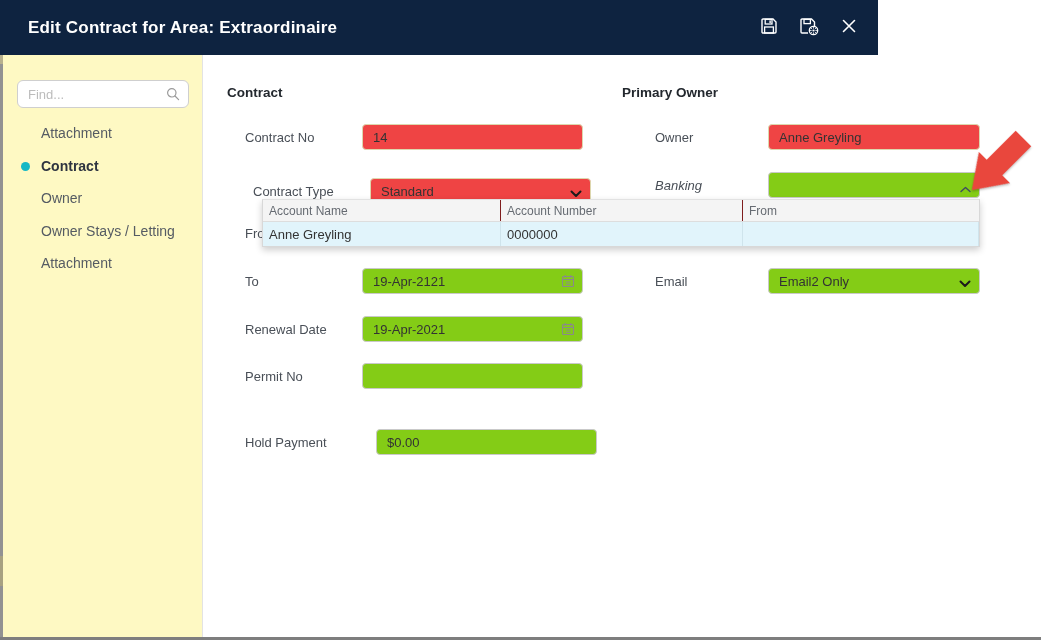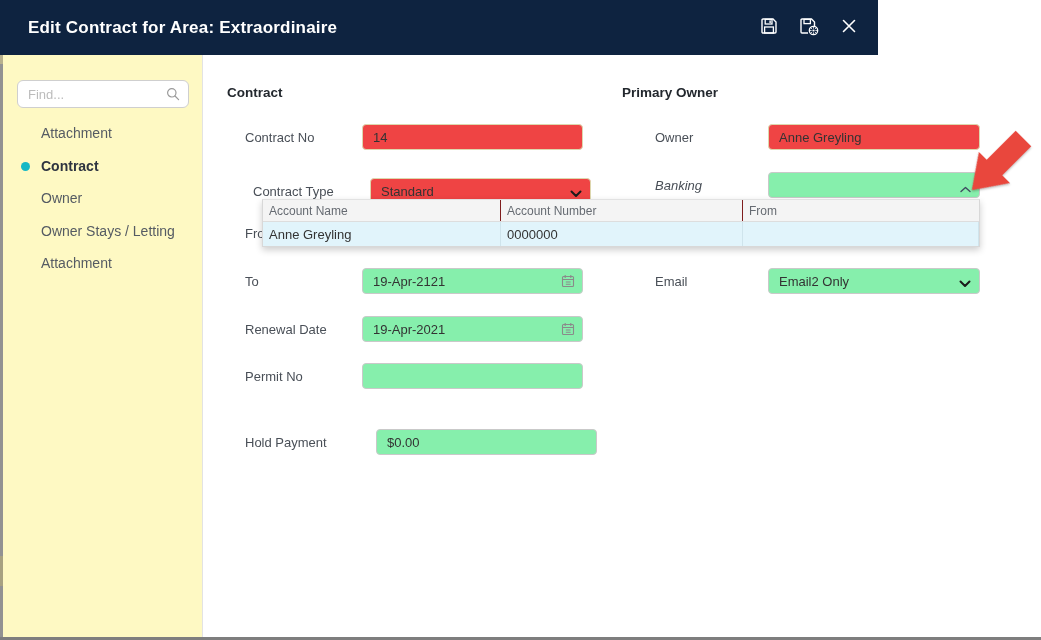--- a/index.html
+++ b/index.html
@@ -41,21 +41,21 @@
              border-radius:50%; background:#16b8c5; }
 
   
   .main { position:absolute; left:204px; top:55px; width:837px; height:582px; background:#fff; }
   .section-title { position:absolute; font-size:13.5px; font-weight:700; color:#23282e; }
   .row { position:absolute; height:26px; display:flex; align-items:center; }
   .lbl { font-size:13px; color:#494f57; }
   .fld { position:relative; height:26px; }
   .fld input, .fld .selbox {
         width:100%; height:26px; border:1px solid #c9c9c9; border-radius:4px;
-        background:#86efac; font-size:13px; color:#333; padding:0 24px 0 10px;
+        background:#84cc16; font-size:13px; color:#333; padding:0 24px 0 10px;
         font-family:"Liberation Sans", sans-serif; outline:none;
         display:flex; align-items:center; }
   .fld input { display:block; }
   .fld.req input, .fld.req .selbox { background:#ef4444; border-color:#ddd7ae; }
   .fld-icon { position:absolute; right:8px; top:6px; pointer-events:none; }
   .fld-caret { position:absolute; right:9px; top:6px; }
 
   
   .popup { position:absolute; left:58px; top:144px; width:718px; z-index:10;
            border:1px solid #d8d8d8; border-top:1px solid #e2e2e2;

